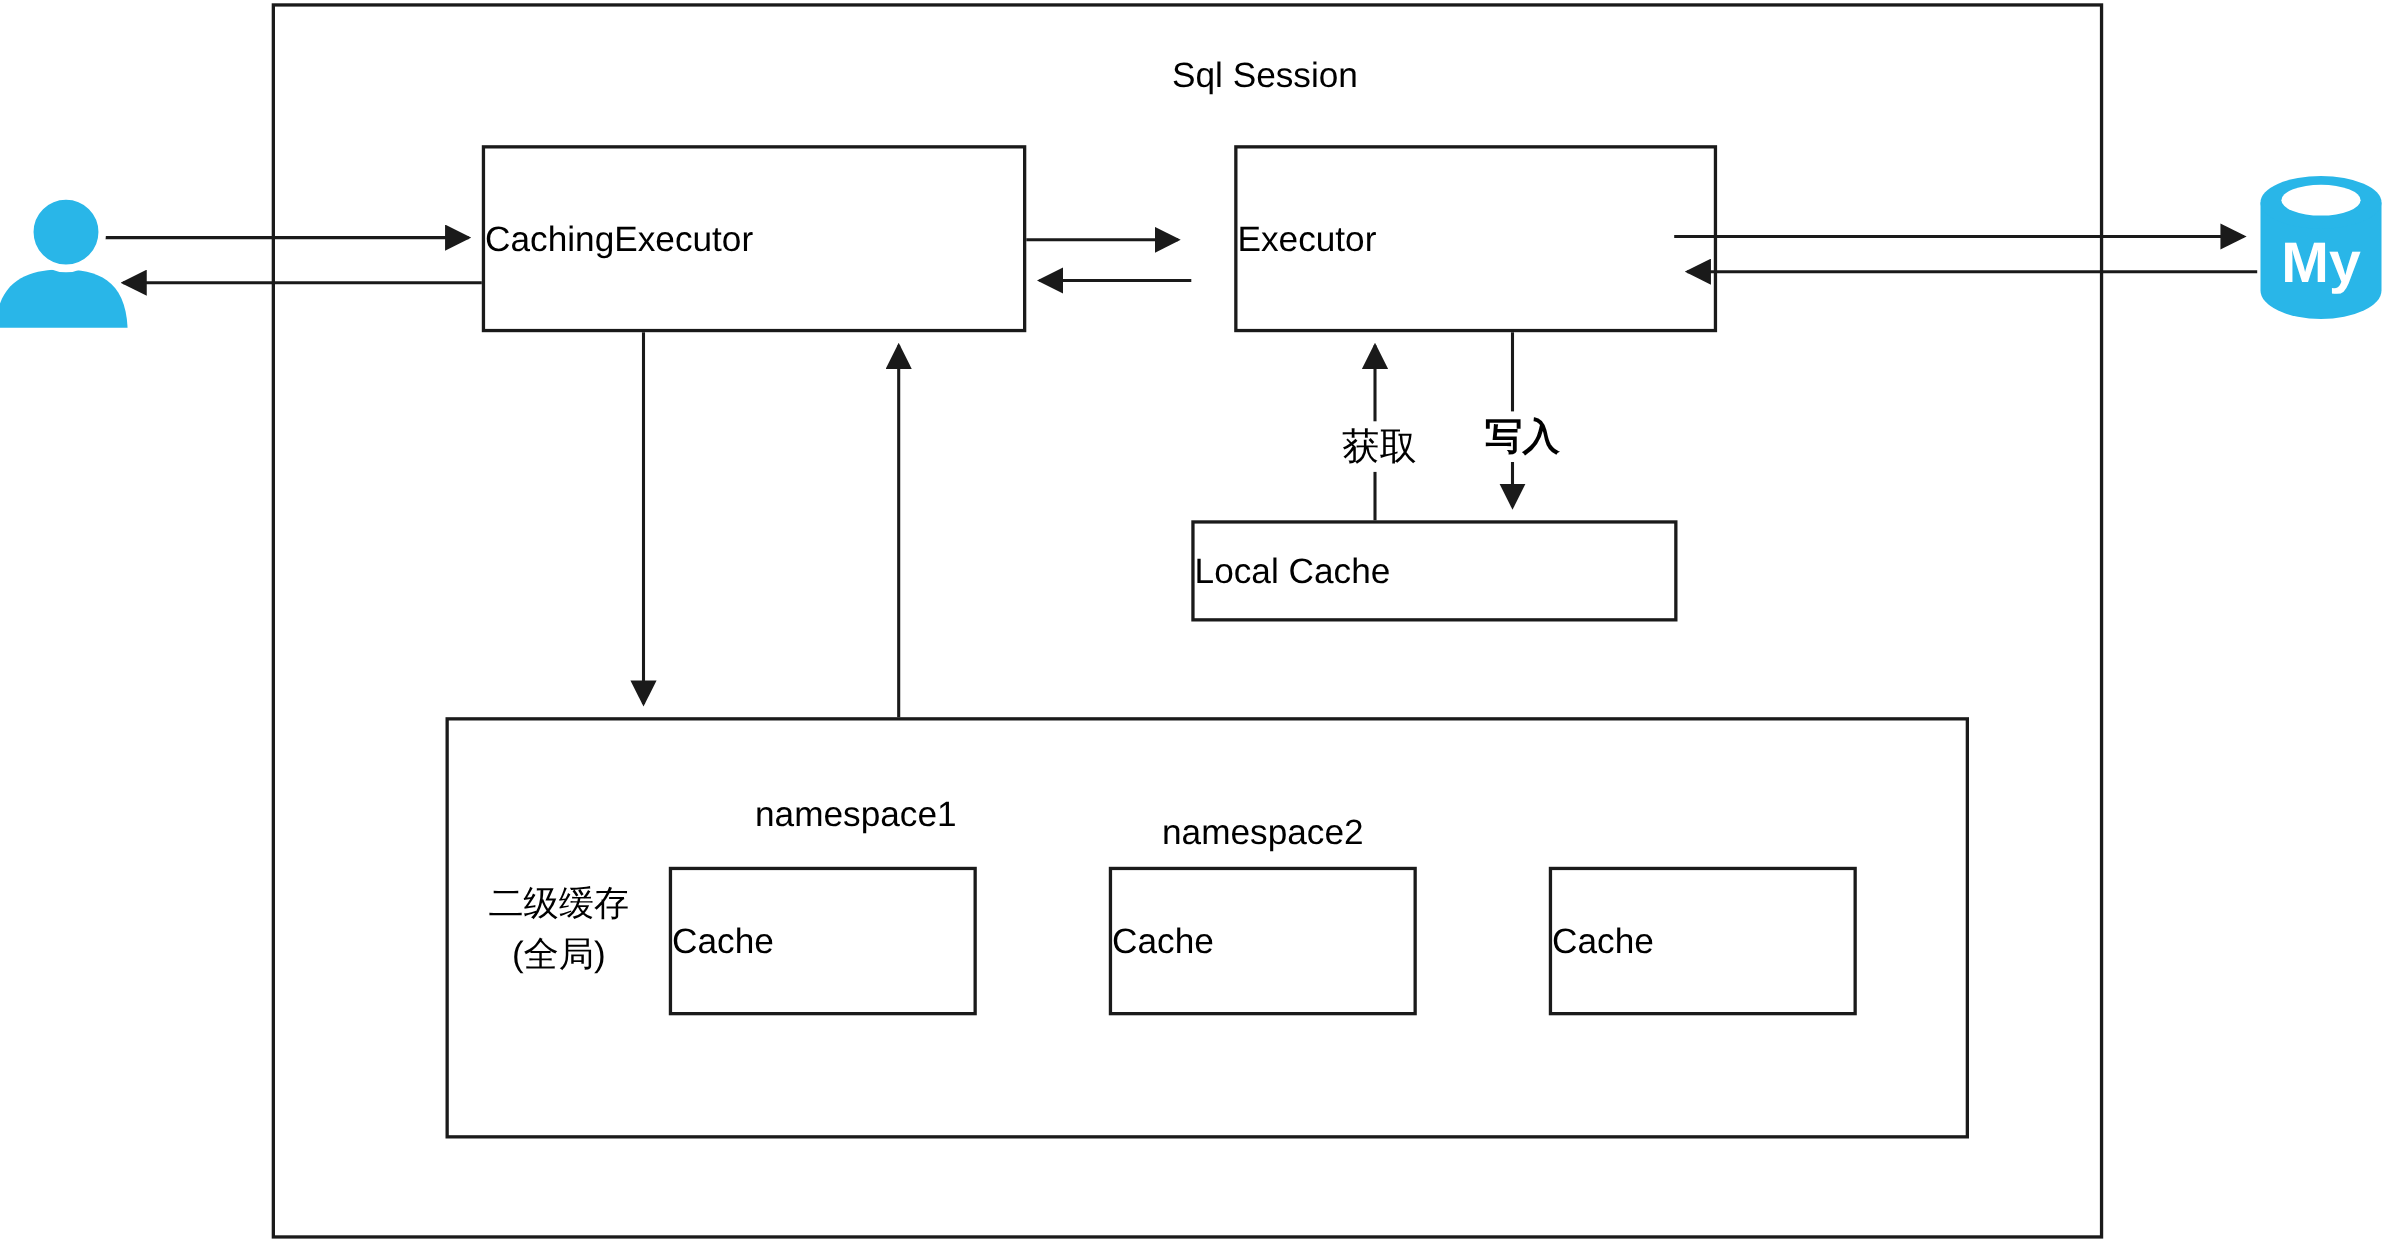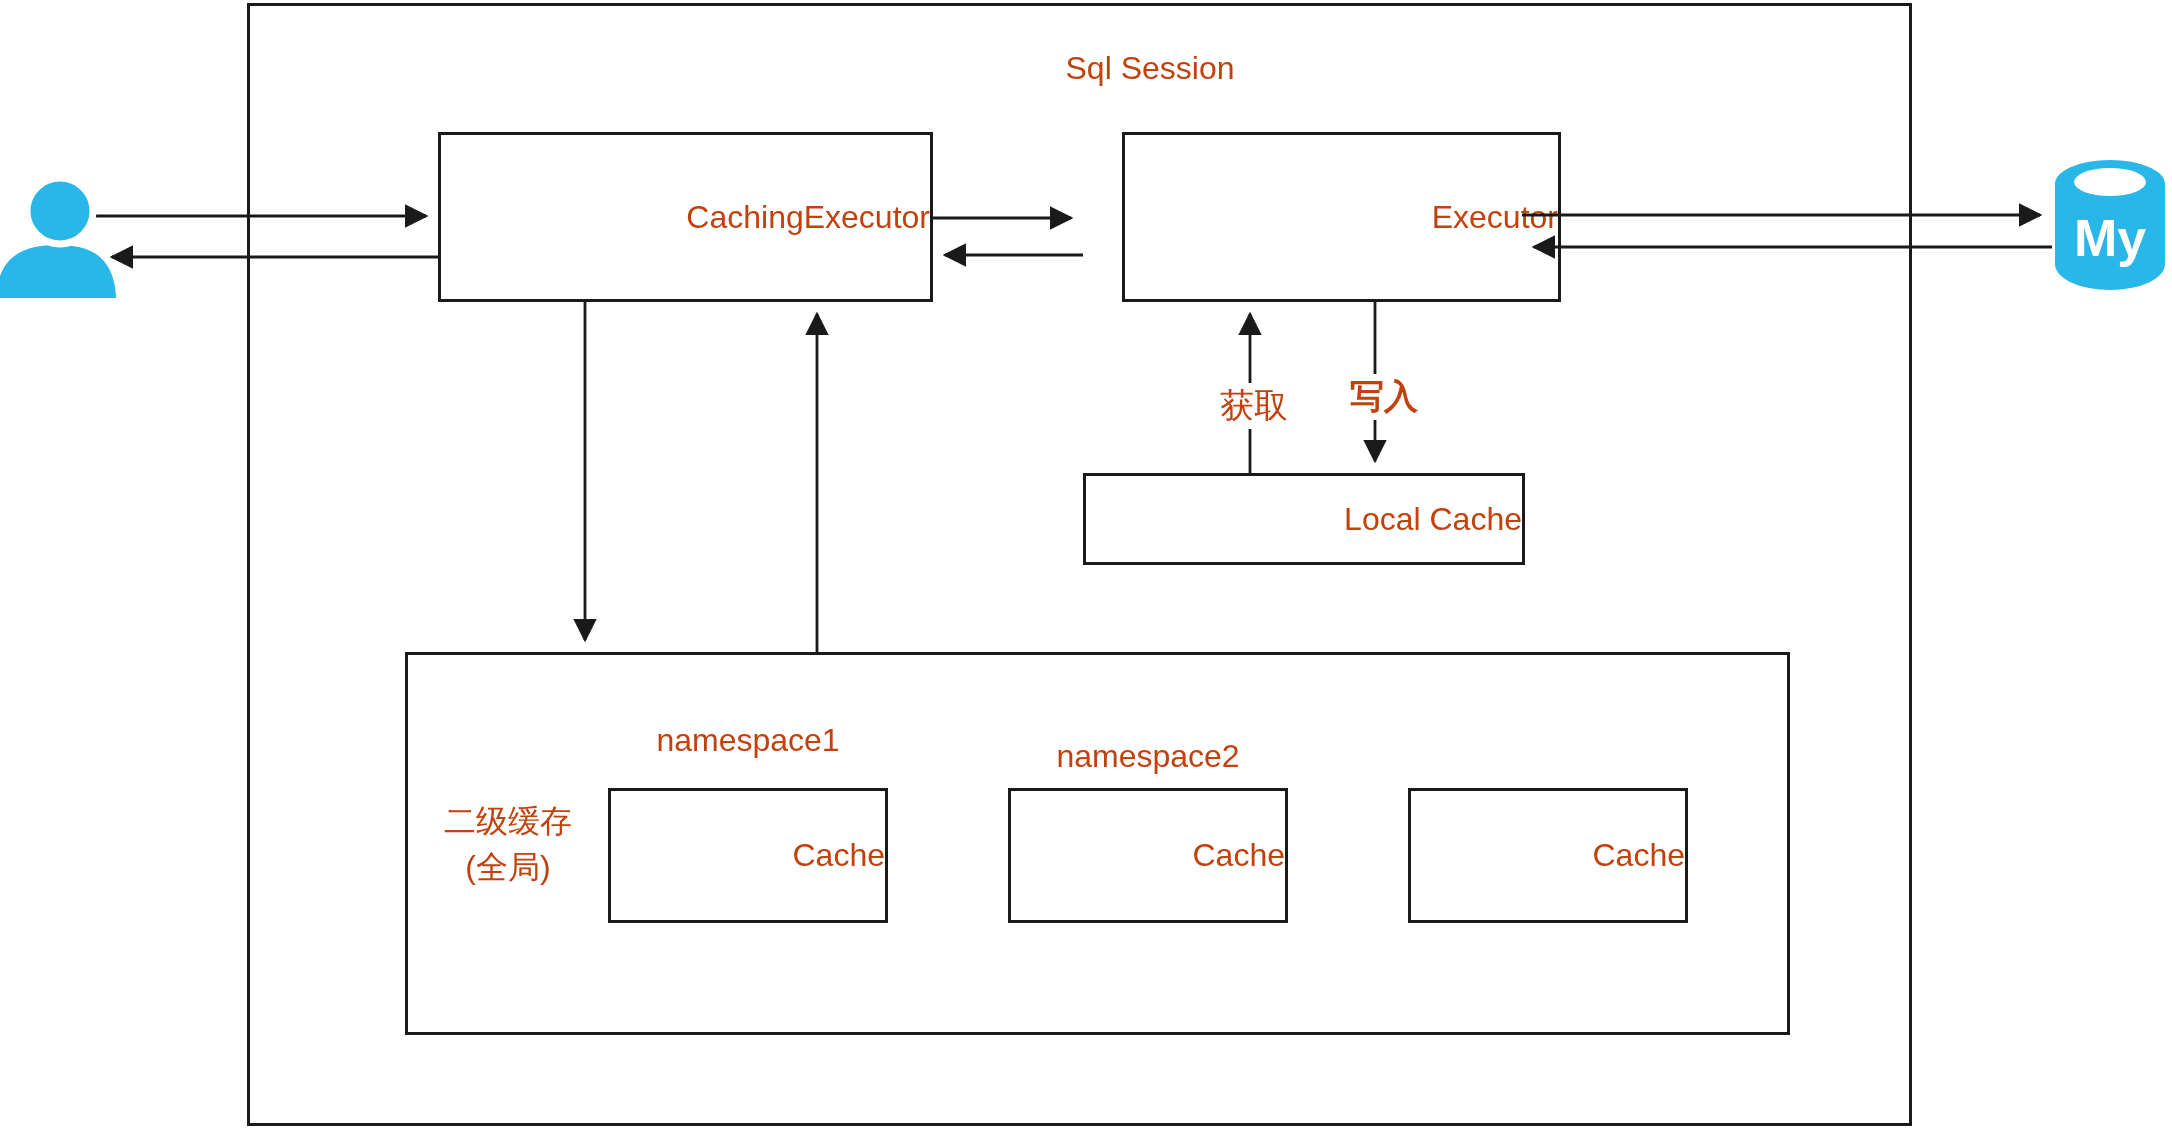--- a/index.html
+++ b/index.html
@@ -1,22 +1,22 @@
 <!DOCTYPE html>
 <html><head>
 <meta charset="utf-8">
 <style>
   html,body{margin:0;padding:0;background:#fff;}
   .canvas{
     position:relative;width:2172px;height:1128px;background:#fff;
-    font-family:"Liberation Sans", sans-serif;color:#c2410c;overflow:hidden;
+    font-family:"Liberation Sans", sans-serif;color:#000000;overflow:hidden;
   }
   .box{
     position:absolute;border:3px solid #1a1a1a;background:#fff;
-    display:flex;align-items:center;justify-content:flex-end;box-sizing:border-box;padding-left:17px;
+    display:flex;align-items:center;justify-content:flex-start;box-sizing:border-box;
   }
   .box span{font-size:32px;white-space:nowrap;}
   .outer-box{border-width:3px;background:transparent;}
   .floating-label{
     position:absolute;text-align:center;font-size:32px;white-space:nowrap;
   }
   .cjk-label{font-size:32px;line-height:46px;}
   .arrow-label{
     position:absolute;background:#fff;padding:0 6px;font-size:34px;
     text-align:center;white-space:nowrap;
@@ -45,21 +45,21 @@
     <span>Local Cache</span>
   </div>
 
   <div class="box" style="left:405px;top:652px;width:1385px;height:383px;"></div>
 
   <div class="floating-label cjk-label" style="left:408px;top:798px;width:200px;">
     <div>二级缓存</div>
     <div>(全局)</div>
   </div>
 
-  <div class="floating-label" style="left:598px;top:722px;width:300px;">namespace1</div>
+  <div class="floating-label" style="left:628px;top:722px;width:300px;">namespace1</div>
   <div class="box" style="left:608px;top:788px;width:280px;height:135px;">
     <span>Cache</span>
   </div>
 
   <div class="floating-label" style="left:998px;top:738px;width:300px;">namespace2</div>
   <div class="box" style="left:1008px;top:788px;width:280px;height:135px;">
     <span>Cache</span>
   </div>
 
   <div class="box" style="left:1408px;top:788px;width:280px;height:135px;">

